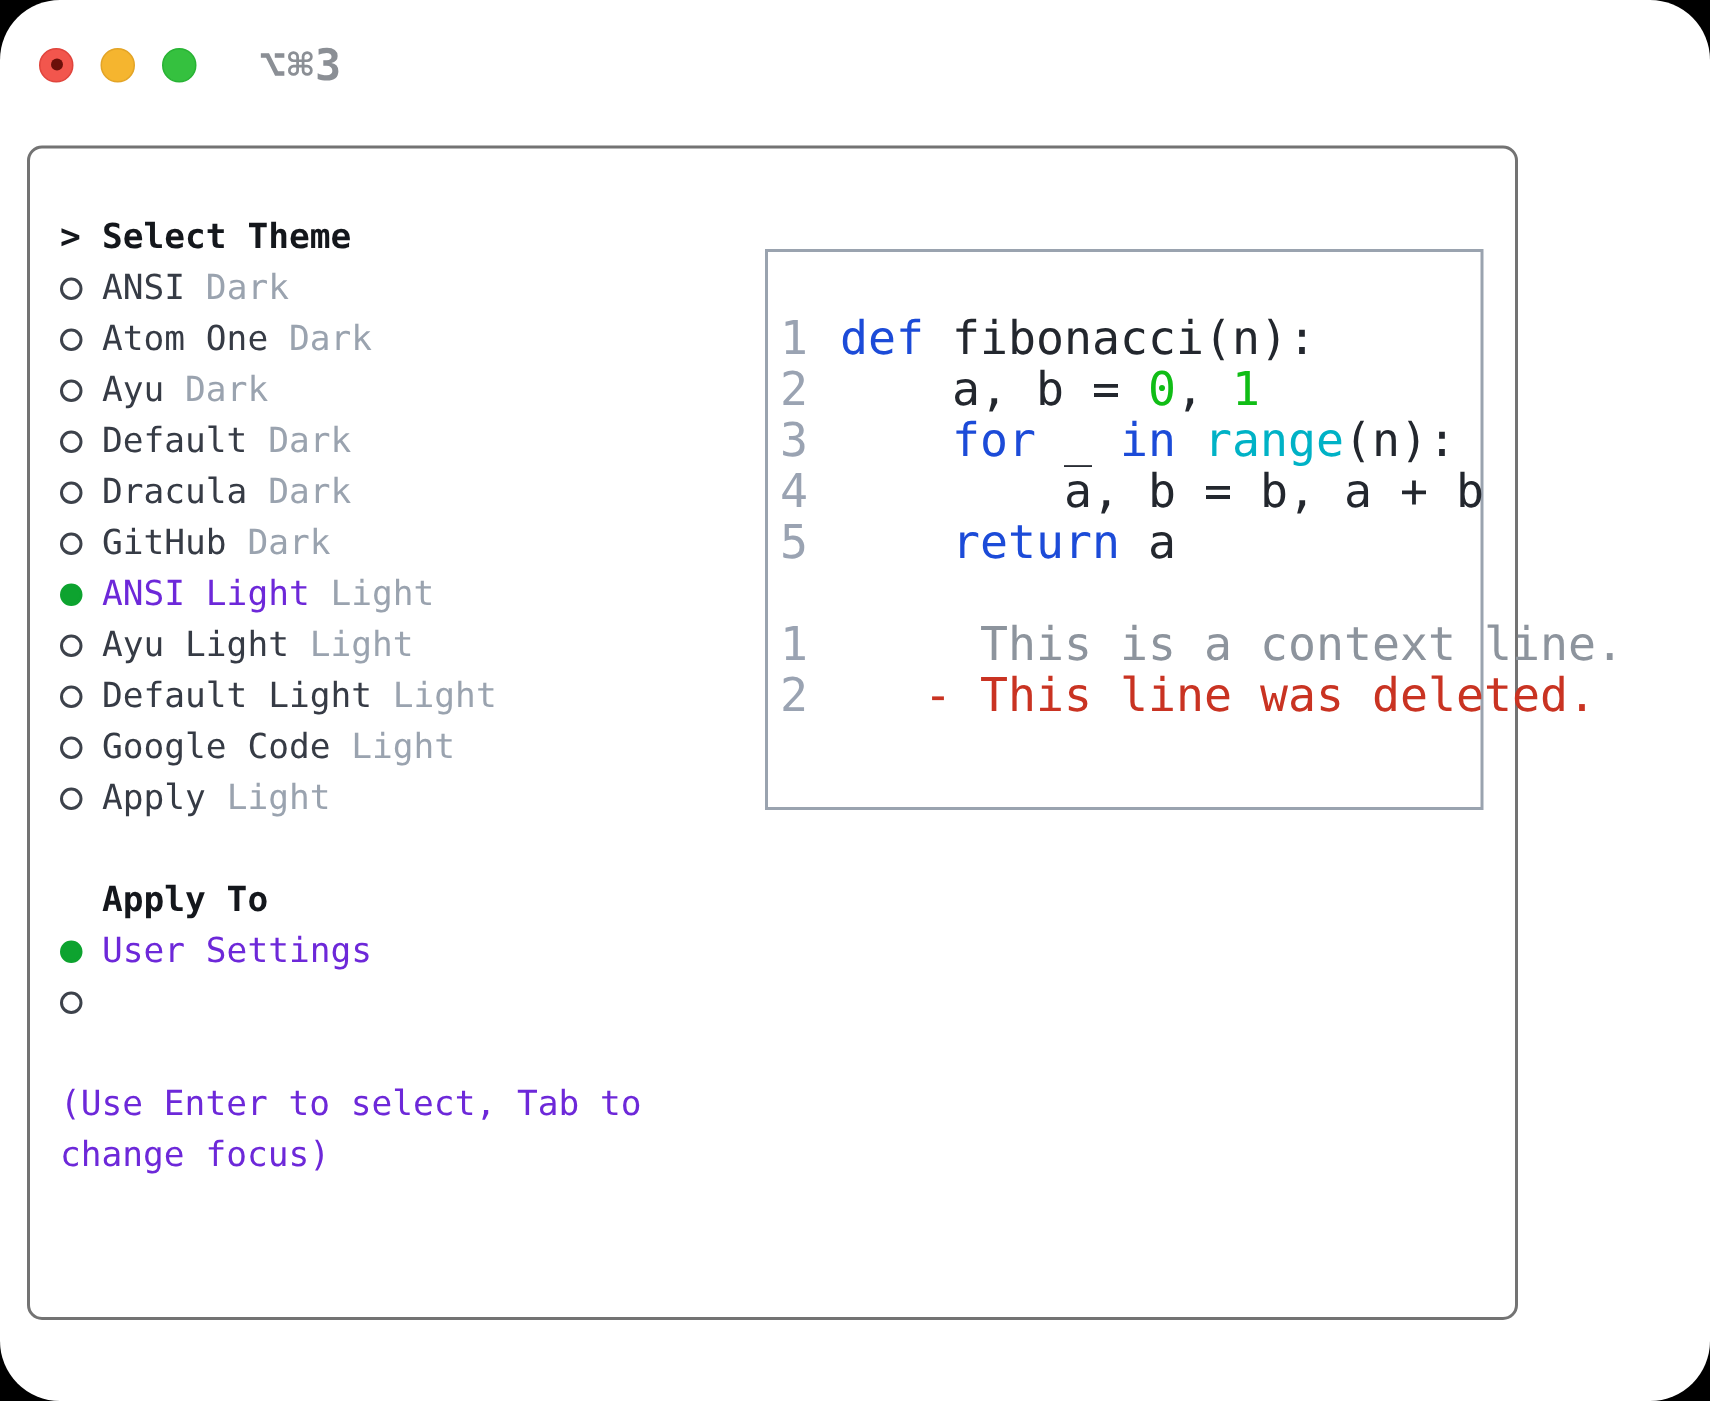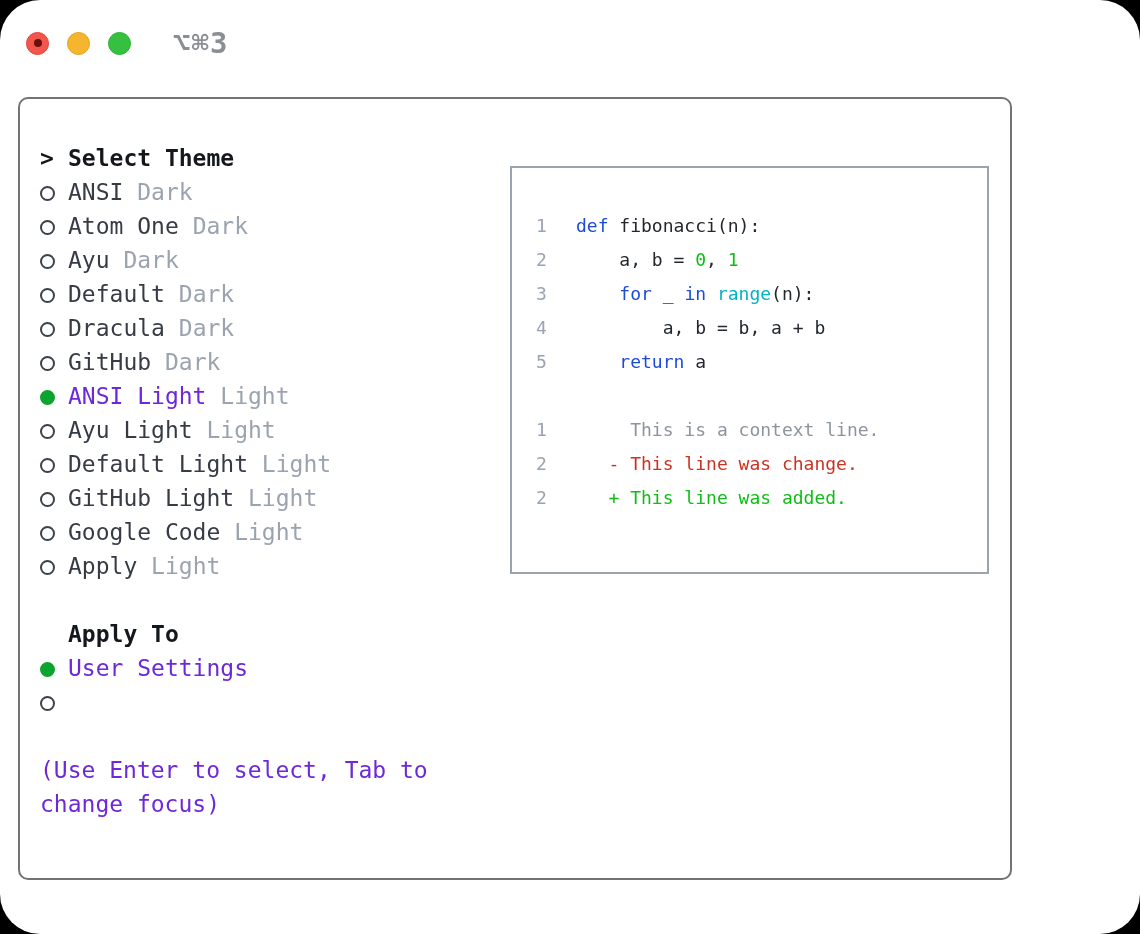--- a/index.html
+++ b/index.html
@@ -55,21 +55,21 @@
   .help { line-height:34px; font-size:23px; color:#6d28d9; width:432px;
           white-space:normal; }
 
   
   .preview-title { line-height:34px; font-size:23px; font-weight:bold; color:#14171c; }
   .preview-box {
     margin-top:25px; margin-left:8px; width:479px;
     border:2px solid #9aa3af; background:#fff;
     padding:41px 0 57px 8px;
   }
-  .cl { line-height:34px; font-size:18px; white-space:pre;margin-left:16px; }
+  .cl { line-height:34px; font-size:31px; white-space:pre; }
   .cl .ln { display:inline-block; width:40px; color:#9aa3b2; }
   .c-fg    { color:#23272e; }
   .c-blue  { color:#1c4bd8; }
   .c-cyan  { color:#00b2c6; }
   .c-green { color:#10bd16; }
   .c-red   { color:#c93322; }
   .c-gray  { color:#8d949d; }
 </style>
 </head>
 <body>
@@ -93,21 +93,20 @@
       <div id="theme-list">
           <div class="row"><span class="pfx"><span class="radio"></span></span><span class="">ANSI</span><span class="tag"> Dark</span></div>
           <div class="row"><span class="pfx"><span class="radio"></span></span><span class="">Atom One</span><span class="tag"> Dark</span></div>
           <div class="row"><span class="pfx"><span class="radio"></span></span><span class="">Ayu</span><span class="tag"> Dark</span></div>
           <div class="row"><span class="pfx"><span class="radio"></span></span><span class="">Default</span><span class="tag"> Dark</span></div>
           <div class="row"><span class="pfx"><span class="radio"></span></span><span class="">Dracula</span><span class="tag"> Dark</span></div>
           <div class="row"><span class="pfx"><span class="radio"></span></span><span class="">GitHub</span><span class="tag"> Dark</span></div>
           <div class="row"><span class="pfx"><span class="radio on"></span></span><span class="sel">ANSI Light</span><span class="tag"> Light</span></div>
           <div class="row"><span class="pfx"><span class="radio"></span></span><span class="">Ayu Light</span><span class="tag"> Light</span></div>
           <div class="row"><span class="pfx"><span class="radio"></span></span><span class="">Default Light</span><span class="tag"> Light</span></div>
-          <div class="row"><span class="pfx"><span class="radio"></span></span><span class="">GitHub Light</span><span class="tag"> Light</span></div>
           <div class="row"><span class="pfx"><span class="radio"></span></span><span class="">Google Code</span><span class="tag"> Light</span></div>
           <div class="row"><span class="pfx"><span class="radio"></span></span><span class="">Apply</span><span class="tag"> Light</span></div>
         </div>
 
       <div class="gap1"></div>
       <div class="row hdr"><span class="pfx"> </span><span>Apply To</span></div>
 
       <div id="apply-list">
           <div class="row"><span class="pfx"><span class="radio on"></span></span><span class="sel">User Settings</span></div>
           <div class="row"><span class="pfx"><span class="radio"></span></span></div>
@@ -119,19 +118,18 @@
 
     <div class="rightcol">
       <div class="preview-box" id="preview-box">
           <div class="cl"><span class="ln">1</span><span><span class="c-blue">def</span><span class="c-fg"> fibonacci(n):</span></span></div>
           <div class="cl"><span class="ln">2</span><span><span class="c-fg">    a, b = </span><span class="c-green">0</span><span class="c-fg">, </span><span class="c-green">1</span></span></div>
           <div class="cl"><span class="ln">3</span><span><span class="c-fg">    </span><span class="c-blue">for</span><span class="c-fg"> _ </span><span class="c-blue">in</span><span class="c-fg"> </span><span class="c-cyan">range</span><span class="c-fg">(n):</span></span></div>
           <div class="cl"><span class="ln">4</span><span><span class="c-fg">        a, b = b, a + b</span></span></div>
           <div class="cl"><span class="ln">5</span><span><span class="c-fg">    </span><span class="c-blue">return</span><span class="c-fg"> a</span></span></div>
           <div class="cl"><span class="ln"></span><span> </span></div>
           <div class="cl"><span class="ln">1</span><span><span class="c-gray">     This is a context line.</span></span></div>
-          <div class="cl"><span class="ln">2</span><span><span class="c-red">   - This line was change.</span></span></div>
-          <div class="cl"><span class="ln">2</span><span><span class="c-green">   + This line was added.</span></span></div>
+          <div class="cl"><span class="ln">2</span><span><span class="c-red">   - This line was deleted.</span></span></div>
         </div>
     </div>
 
   </div>
 </div>
 
 </body></html>

